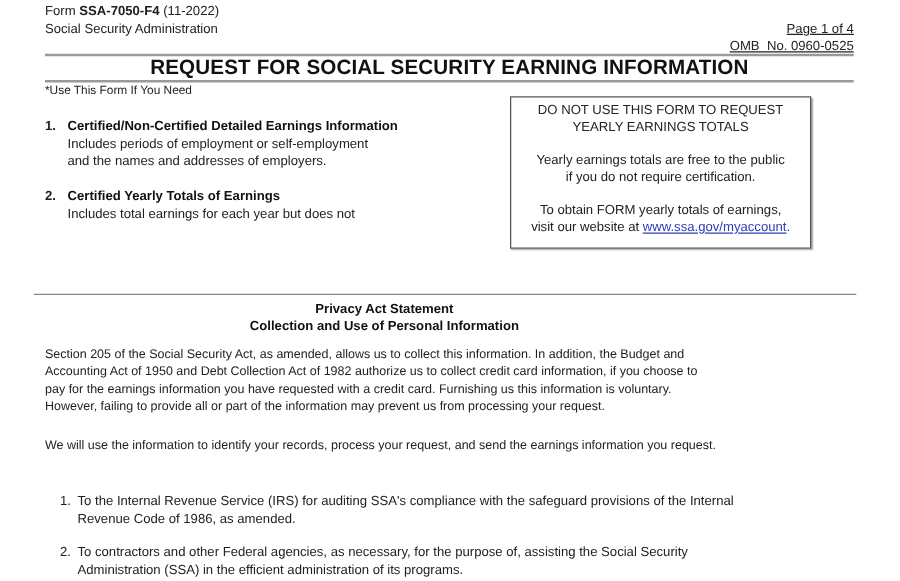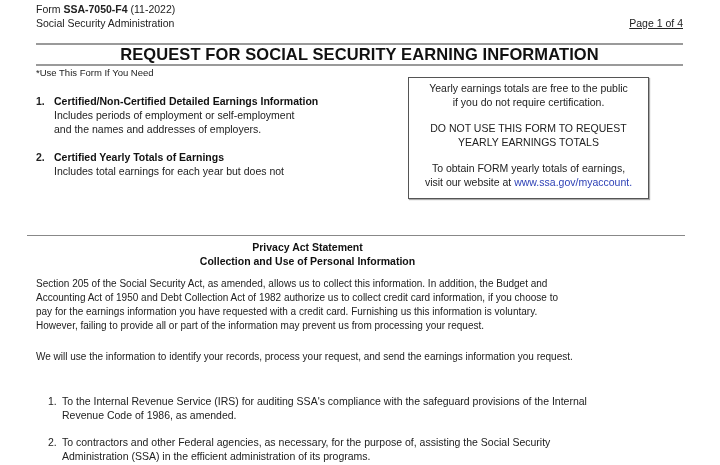--- a/index.html
+++ b/index.html
@@ -72,20 +72,21 @@
       box-sizing: border-box;
       text-align: center;
       font-size: 10.5px;
       line-height: 14px;
       color: #222;
       padding-top: 3px;
     }
     .notice-box p { margin: 0 0 12px 0; }
     .notice-box a {
       color: #2b3fb5;
+      text-decoration: underline;
     }
     .sep {
       left: 27px; width: 658px; top: 235px;
       height: 1px;
       background: #888;
     }
     .privacy-head {
       left: 0; width: 615px; top: 240px;
       text-align: center;
       font-size: 10.5px;
@@ -117,20 +118,21 @@
   <div>
     <span>Form</span>
     <b>SSA-7050-F4</b>
     <span>(11-2022)</span>
   </div>
   <div>Social Security Administration</div>
 </div>
 
 <div class="abs hdr-right">
   <div>Page 1 of 4</div>
+  <div style="white-space:pre;">OMB  No. 0960-0525</div>
 </div>
 
 <div class="abs rule rule-top"></div>
 <div class="abs title">REQUEST FOR SOCIAL SECURITY EARNING INFORMATION</div>
 <div class="abs rule rule-title"></div>
 
 <div class="abs use-note">*Use This Form If You Need</div>
 
 <div class="abs need-list">
   <div class="need-item">
@@ -145,26 +147,26 @@
     <span class="need-num">2.</span>
     <div class="need-body">
       <div class="need-title">Certified Yearly Totals of Earnings</div>
       <div>Includes total earnings for each year but does not</div>
     </div>
   </div>
 </div>
 
 <div class="abs notice-box">
   <p>
+    <span>DO NOT USE THIS FORM TO REQUEST</span><br>
+    <span>YEARLY EARNINGS TOTALS</span>
+  </p>
+  <p>
     <span>Yearly earnings totals are free to the public</span><br>
     <span>if you do not require certification.</span>
-  </p>
-  <p>
-    <span>DO NOT USE THIS FORM TO REQUEST</span><br>
-    <span>YEARLY EARNINGS TOTALS</span>
   </p>
   <p style="margin-bottom:0;">
     <span>To obtain FORM yearly totals of earnings,</span><br>
     <span style="white-space:pre;">visit our website at </span><a>www.ssa.gov/myaccount</a><span style="color:#2b3fb5;">.</span>
   </p>
 </div>
 
 <div class="abs sep"></div>
 
 <div class="abs privacy-head">

